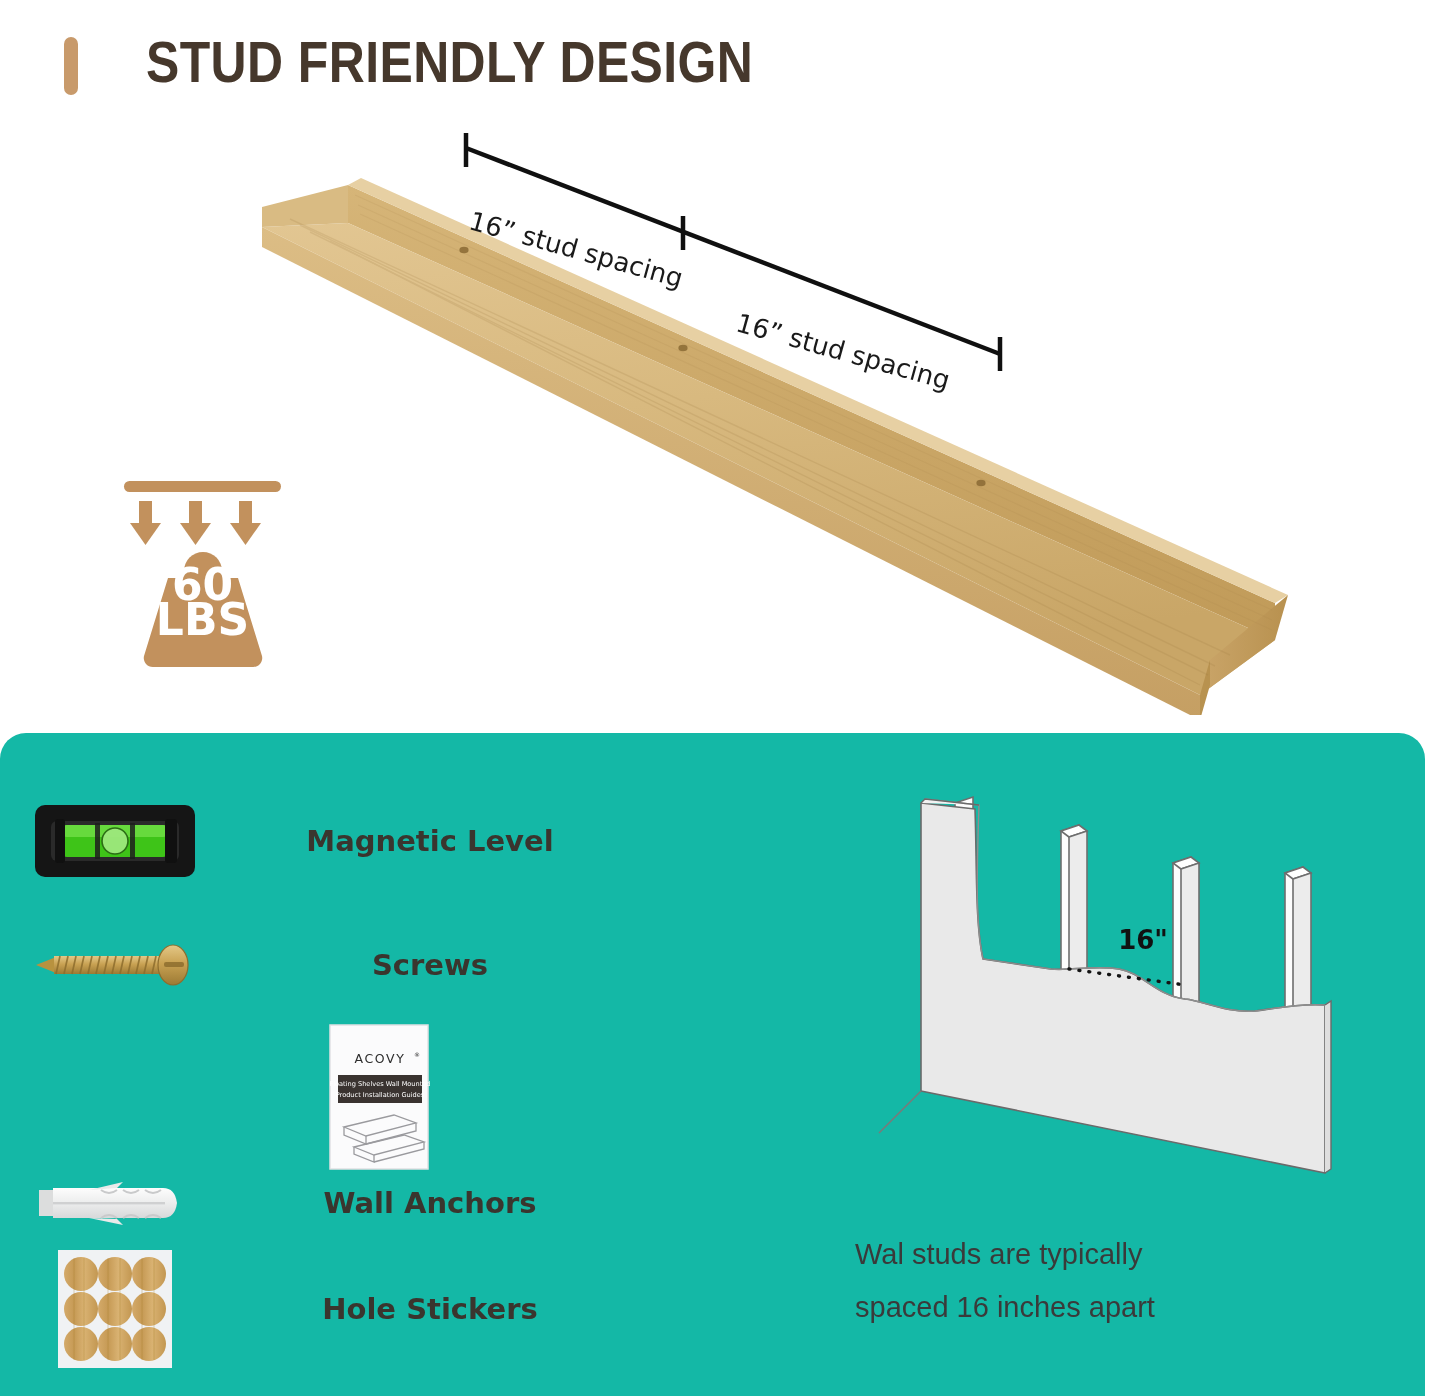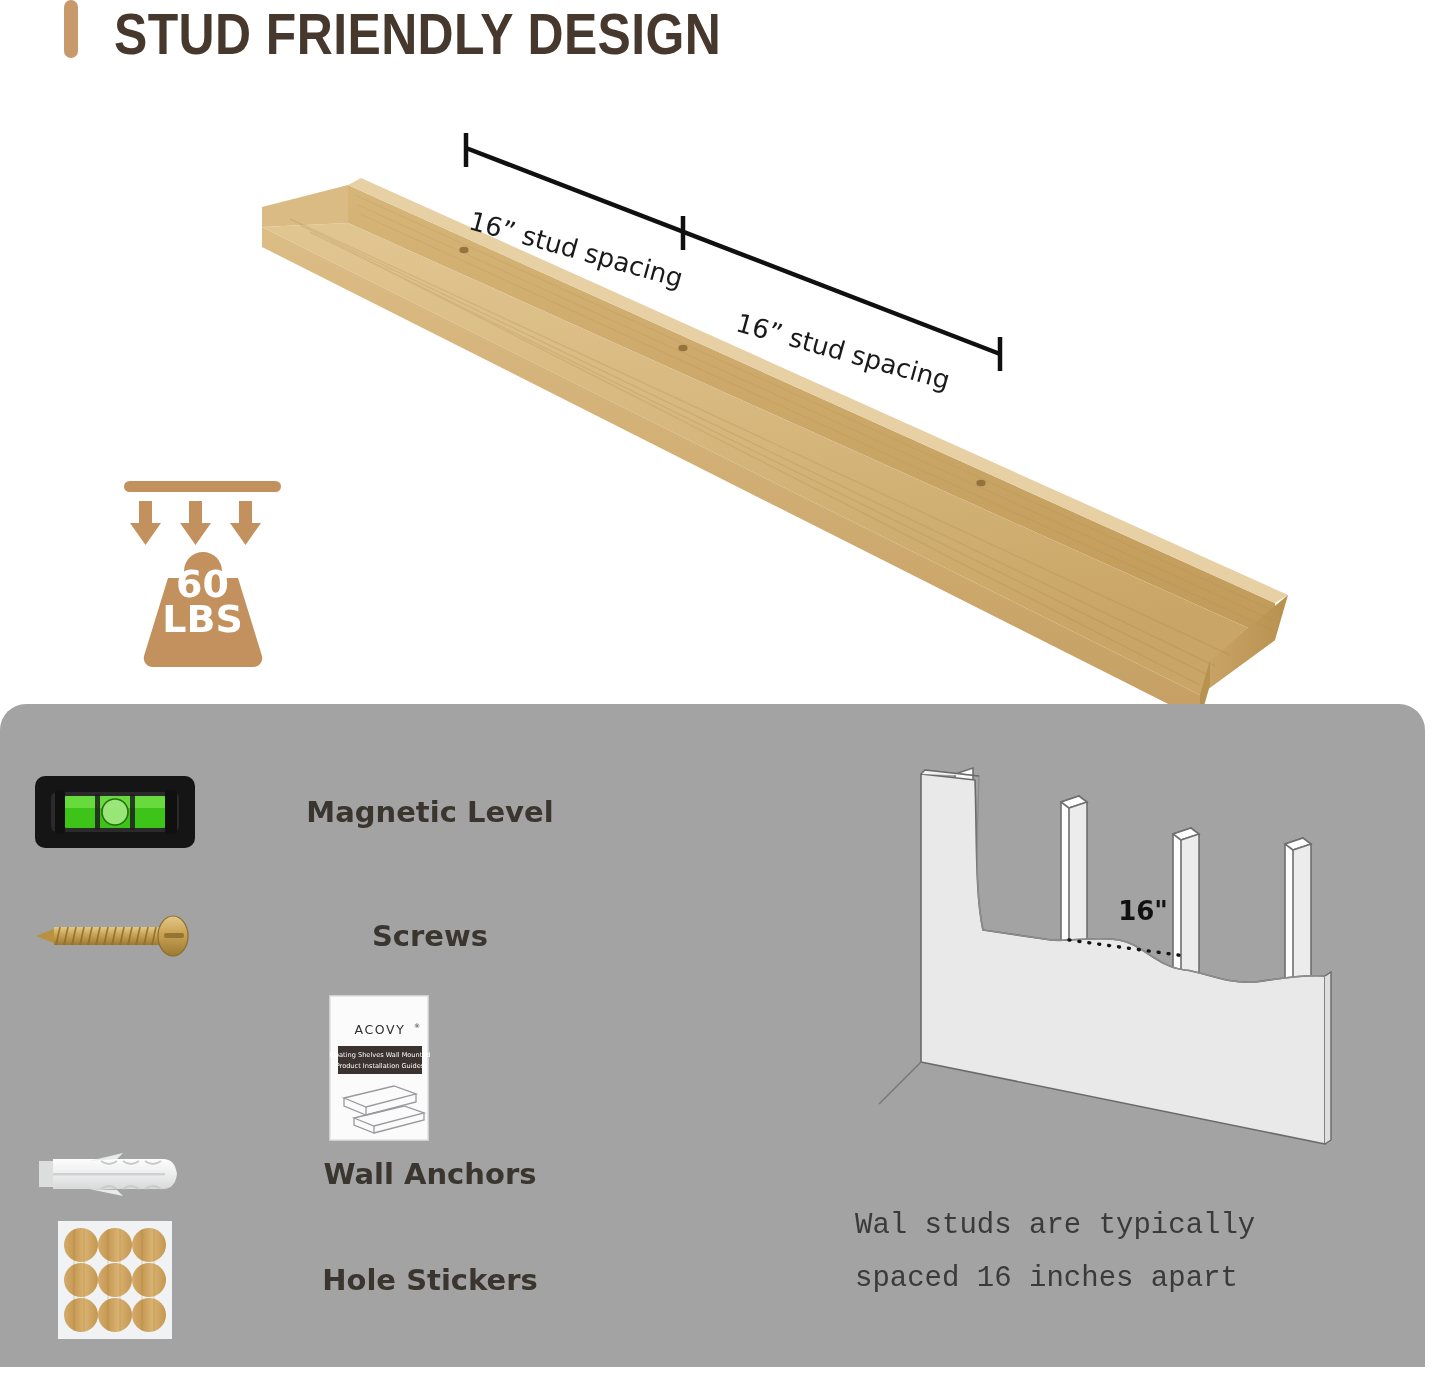--- a/index.html
+++ b/index.html
@@ -7,21 +7,21 @@
     width:1445px;height:1396px;
     background:#ffffff;
     font-family:"Liberation Sans", sans-serif;
     overflow:hidden;
     position:relative;
   }
 
   
   .title-row{
     position:absolute;left:0;top:0;width:1445px;height:95px;
-    display:flex;align-items:flex-start;
+    display:flex;align-items:flex-end;gap:32px;
   }
   .title-accent{
     width:14px;height:58px;margin-left:64px;
     background:#c89a6b;border-radius:7px;
   }
   .title-text{
     margin-left:36px;
     font-size:58px;
     font-weight:700;
     letter-spacing:0.5px;
@@ -46,28 +46,28 @@
   }
   #dim-label-1{ left:470px; top:110px; transform:rotate(15.5deg); transform-origin:left center;}
   #dim-label-2{ left:737px; top:212px; transform:rotate(15.5deg); transform-origin:left center;}
 
   
   .weight-badge{position:absolute;left:110px;top:475px;width:185px;height:205px;}
   .weight-badge svg{display:block;}
   .weight-text{
     position:absolute;left:0;top:92px;width:185px;
     text-align:center;color:#ffffff;font-weight:700;
-    font-size:38px;line-height:35px;
+    font-size:44px;line-height:35px;
     font-family:"DejaVu Sans", sans-serif;
   }
 
   
   .panel{
-    position:absolute;left:0;top:704px;width:1425px;height:663px;
-    background:#a3a3a3;
+    position:absolute;left:0;top:733px;width:1425px;height:663px;
+    background:#14b8a6;
     border-top-left-radius:26px;
     border-top-right-radius:26px;
   }
 
   
   .acc-list{position:absolute;left:0;top:0;width:760px;height:663px;}
   .acc-row{position:absolute;left:0;width:760px;display:flex;align-items:center;}
   .acc-icon{width:230px;display:flex;justify-content:center;align-items:center;}
   .acc-label{
     width:400px;text-align:center;
@@ -80,21 +80,21 @@
   #acc-row-2{top:290px;height:160px;flex-direction:column;}
   #acc-row-3{top:420px;height:100px;}
   #acc-row-4{top:508px;height:135px;}
 
   
   .stud-diagram{position:absolute;left:855px;top:40px;width:480px;height:420px;}
   .stud-diagram svg{display:block;}
   .stud-caption{
     position:absolute;left:855px;top:495px;width:500px;
     font-size:29px;line-height:53px;color:#3a3a3a;
-    font-family:Liberation Mono, monospace;
+    font-family:Liberation Sans, sans-serif;
   }
   .stud-caption div{white-space:nowrap;}
 </style>
 </head>
 <body>
 
 <div class="title-row">
   <div class="title-accent"></div>
   <div class="title-text">STUD FRIENDLY DESIGN</div>
 </div>

